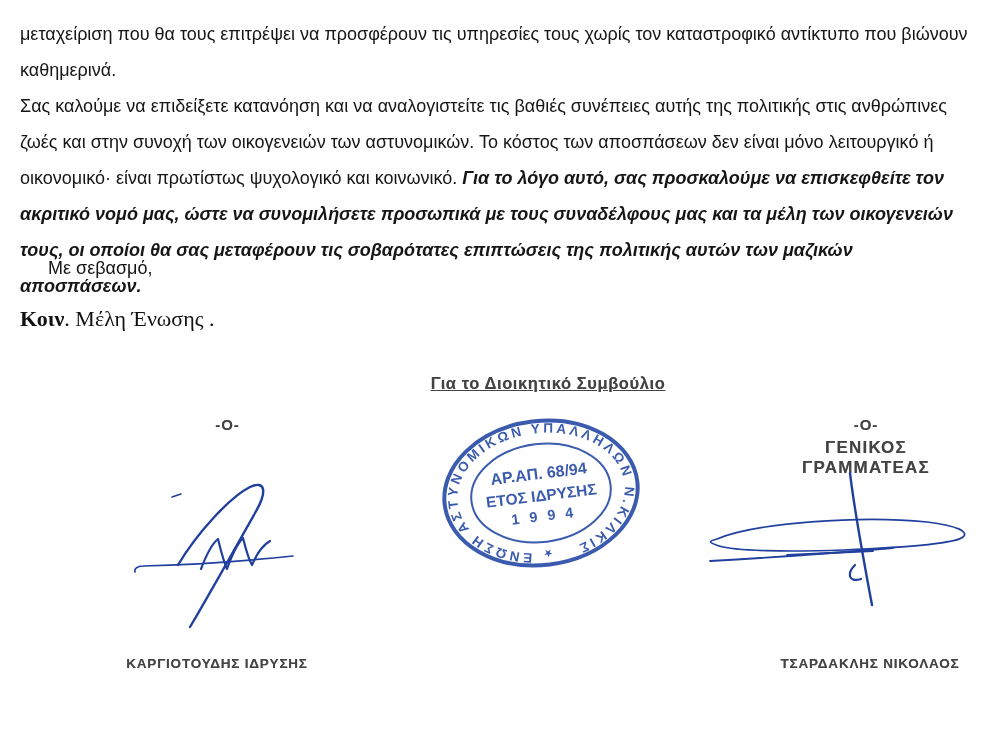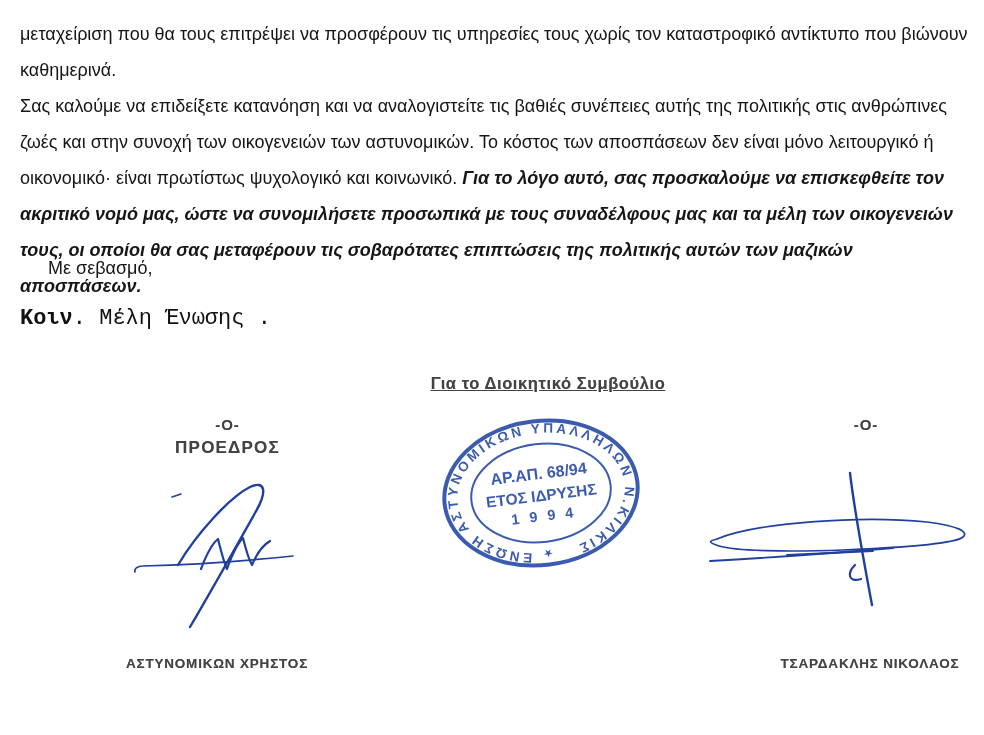--- a/index.html
+++ b/index.html
@@ -8,21 +8,21 @@
     font-family:"Liberation Sans",sans-serif;color:#1c1c1c;
   }
   .abs{position:absolute;}
   .body-text{
     left:20px;width:950px;margin:0;
     font-size:18px;line-height:36px;color:#161616;
   }
   .bi{font-weight:bold;font-style:italic;}
   .cc-line{
     left:20px;top:306px;margin:0;
-    font-family:Liberation Mono, monospace;font-size:22px;color:#111;
+    font-family:Liberation Serif, serif;font-size:22px;color:#111;
   }
   .cc-bold{font-weight:bold;}
   .scan-text{color:#434343;text-shadow:0 0 0.6px rgba(70,70,70,.55);}
   .board-heading{
     left:148px;top:374px;width:800px;text-align:center;
     font-size:16.5px;font-weight:bold;letter-spacing:0.6px;text-decoration:underline;
   }
   .officer{text-align:center;}
   .officer .dash{font-size:15px;font-weight:bold;letter-spacing:1px;}
   .officer .title{font-size:17px;font-weight:bold;letter-spacing:1.2px;margin-top:5px;}
@@ -47,25 +47,25 @@
   <p class="abs body-text" style="top:88px;"><span>Σας καλούμε να επιδείξετε κατανόηση και να αναλογιστείτε τις βαθιές συνέπειες αυτής της πολιτικής στις ανθρώπινες ζωές και στην συνοχή των οικογενειών των αστυνομικών. Το κόστος των αποσπάσεων δεν είναι μόνο λειτουργικό ή οικονομικό· είναι πρωτίστως ψυχολογικό και κοινωνικό.</span> <em class="bi">Για το λόγο αυτό, σας προσκαλούμε να επισκεφθείτε τον ακριτικό νομό μας, ώστε να συνομιλήσετε προσωπικά με τους συναδέλφους μας και τα μέλη των οικογενειών τους, οι οποίοι θα σας μεταφέρουν τις σοβαρότατες επιπτώσεις της πολιτικής αυτών των μαζικών αποσπάσεων.</em></p>
 
   <p class="abs body-text" style="top:250px;margin-left:28px;">Με σεβασμό,</p>
 
   <p class="abs cc-line"><span class="cc-bold">Κοιν</span><span>. Μέλη Ένωσης .</span></p>
 
   <div class="abs board-heading scan-text">Για το Διοικητικό Συμβούλιο</div>
 
   <div class="abs officer officer-left scan-text">
     <div class="dash">-Ο-</div>
-    <div class="title">ΠΡΟΕΔΡΟΣ</div>
   </div>
 
   <div class="abs officer officer-right scan-text">
     <div class="dash">-Ο-</div>
+    <div class="title">ΓΕΝΙΚΟΣ ΓΡΑΜΜΑΤΕΑΣ</div>
   </div>
 
   <svg class="abs stamp" style="left:438px;top:412px;" width="208" height="168" viewBox="0 0 208 168">
     <g transform="rotate(-7 103 81)">
       <ellipse cx="103" cy="81" rx="97" ry="72" fill="none" stroke-width="4" stroke="#2d4fa8"></ellipse>
       <ellipse cx="103" cy="81" rx="70" ry="49" fill="none" stroke-width="2" stroke="#2d4fa8"></ellipse>
       <path id="ringPath" d="M 103,141 A 84,60 0 1 1 103,21 A 84,60 0 1 1 103,141" fill="none" stroke="none"></path>
       <text font-family="Liberation Sans, sans-serif" font-size="13.5" font-weight="bold" letter-spacing="3" fill="#2d4fa8">
         <textPath href="#ringPath" startOffset="16">ΕΝΩΣΗ ΑΣΤΥΝΟΜΙΚΩΝ ΥΠΑΛΛΗΛΩΝ Ν.ΚΙΛΚΙΣ</textPath>
       </text>
@@ -88,17 +88,17 @@
   <svg class="abs" style="left:695px;top:465px;" width="280" height="150" viewBox="0 0 280 150">
     <g fill="none" stroke-linecap="round" stroke-linejoin="round">
       <path d="M 155,8 C 159,42 168,92 177,140" stroke-width="2.4" stroke="#21409e"></path>
       <path d="M 22,74 C 60,58 165,50 232,57 C 264,61 274,67 268,72 C 260,79 198,83 148,85 C 92,87 40,86 24,81 C 12,77 14,76 22,74" stroke-width="1.7" stroke="#21409e"></path>
       <path d="M 15,96 C 70,93 140,88 198,83" stroke-width="1.8" stroke="#21409e"></path>
       <path d="M 92,90 L 178,86" stroke-width="1.8" stroke="#21409e"></path>
       <path d="M 160,100 C 152,108 153,118 166,114" stroke-width="2.2" stroke="#21409e"></path>
     </g>
   </svg>
 
-  <div class="abs sig-name name-left scan-text">ΑΣΤΥΝΟΜΙΚΩΝ ΧΡΗΣΤΟΣ</div>
+  <div class="abs sig-name name-left scan-text">ΚΑΡΓΙΟΤΟΥΔΗΣ ΙΔΡΥΣΗΣ</div>
 
   <div class="abs sig-name name-right scan-text">ΤΣΑΡΔΑΚΛΗΣ ΝΙΚΟΛΑΟΣ</div>
 
 </div>
 
 </body></html>

